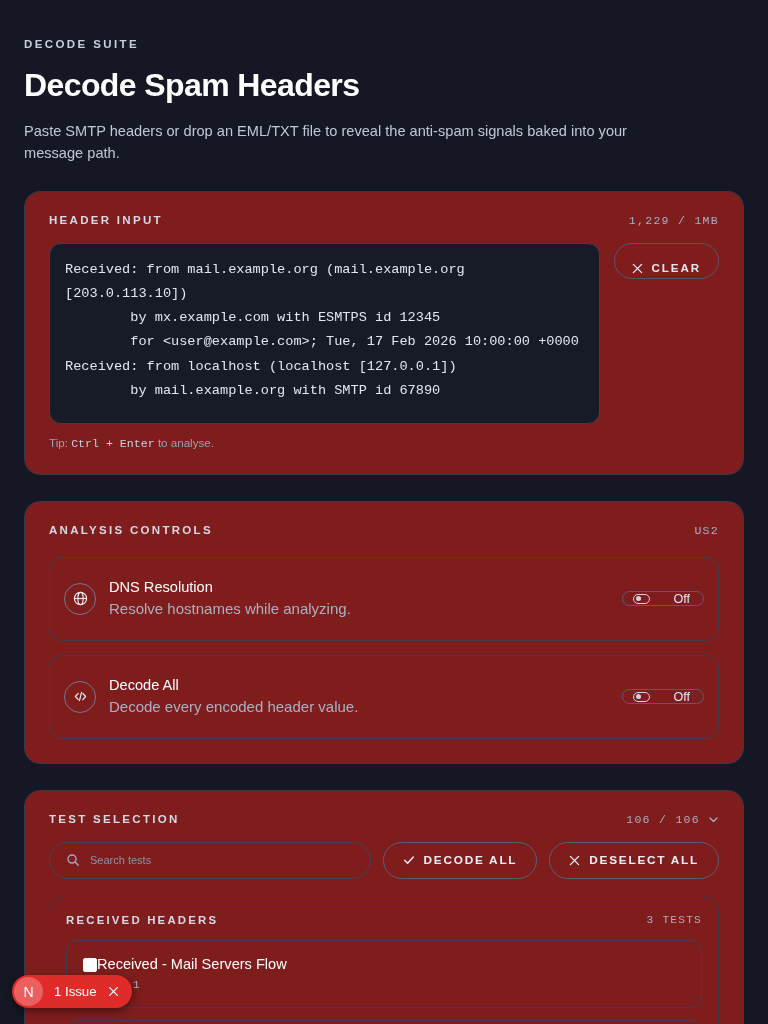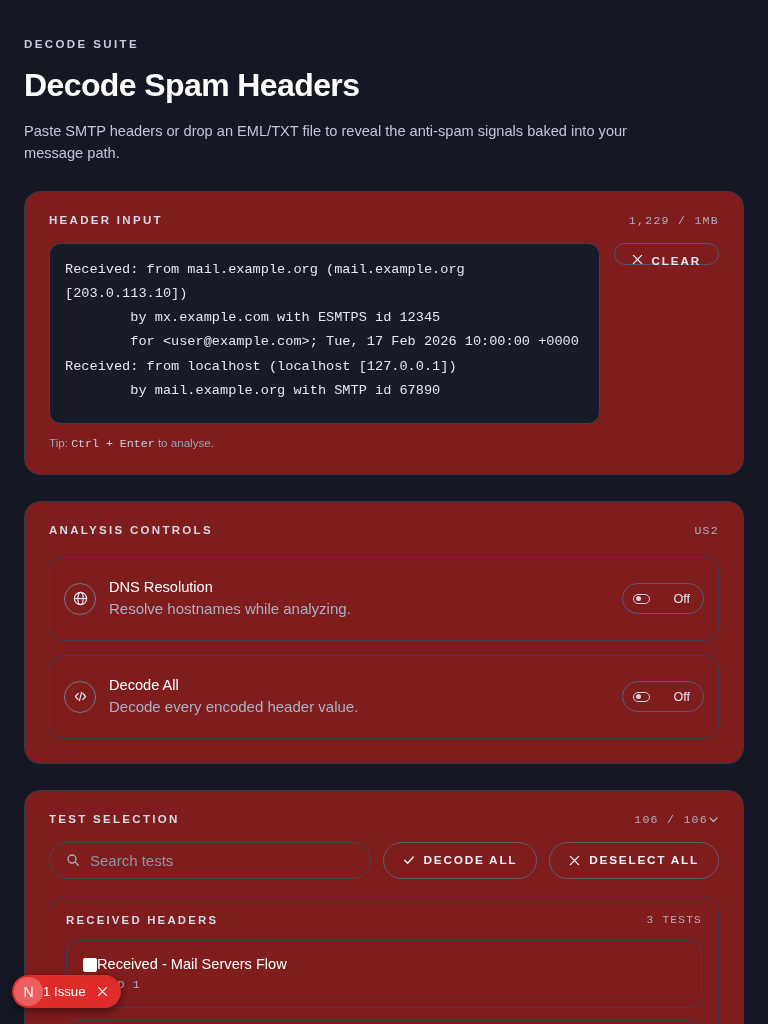--- a/index.html
+++ b/index.html
@@ -74,20 +74,21 @@
   }
   .card-meta {
     font-family: "Liberation Mono", monospace;
     font-size: 11.5px;
     letter-spacing: 1.3px;
     color: #a9afc4;
   }
   .card-meta.with-chev {
     display: flex;
     align-items: center;
+    gap: 8px;
   }
 
   
   .input-row {
     display: flex;
     gap: 14px;
     align-items: flex-start;
   }
   .textarea-wrap {
     flex: 1;
@@ -103,28 +104,28 @@
     top: 14px; left: 15px; right: 10px;
     font-family: "Liberation Mono", monospace;
     font-size: 13.6px;
     line-height: 24.2px;
     color: #e4e7f1;
     white-space: pre-wrap;
     word-break: break-word;
   }
   .btn-clear {
     flex: 0 0 auto;
-    height: 20px;
-    padding: 10px 17px;
+    height: 36px;
+    padding: 4px 17px;
     border: 1px solid #515771;
     border-radius: 999px;
     background: transparent;
     color: #e4e7f1;
     display: flex;
-    align-items: flex-start;
+    align-items: flex-end;
     gap: 9px;
     font-size: 11.6px;
     letter-spacing: 1.9px;
     font-weight: 700;
     cursor: pointer;
   }
   .tip {
     margin-top: 12px;
     font-size: 11.6px;
     color: #9aa1b8;
@@ -170,21 +171,21 @@
     line-height: 1.25;
   }
   .ctrl-desc {
     margin-top: 3px;
     font-size: 15px;
     line-height: 1.32;
     color: #aab0c4;
   }
   .toggle {
     flex: 0 0 auto;
-    height: 31px;
+    height: 15px;
     padding: 0 13px 0 10px;
     border: 1px solid #565d76;
     border-radius: 999px;
     background: transparent;
     display: flex;
     align-items: center;
     gap: 23px;
     color: #e2e5f0;
     font-size: 12.6px;
     cursor: pointer;
@@ -219,21 +220,21 @@
     align-items: center;
     gap: 10px;
     padding: 0 16px;
   }
   .search-box input {
     flex: 1;
     background: transparent;
     border: none;
     outline: none;
     color: #e4e7f1;
-    font-size: 15px;
+    font-size: 11px;
     font-family: "Liberation Sans", sans-serif;
   }
   .search-box input::placeholder { color: #8c93ab; }
   .pill-btn {
     height: 37px;
     padding: 0 19px;
     border: 1px solid #585f78;
     border-radius: 999px;
     background: transparent;
     color: #eef0f7;
@@ -326,20 +327,21 @@
     border-radius: 999px;
     background: #e9605e;
     display: flex;
     align-items: center;
     justify-content: center;
     font-size: 14px;
     font-weight: 400;
     color: #ffffff;
   }
   .issue-text {
+    margin-left: 11px;
     font-size: 13.2px;
   }
   .issue-close {
     margin-left: 11px;
     font-size: 13px;
     cursor: pointer;
     line-height: 1;
   }
   .icon { display: block; }
 </style>

